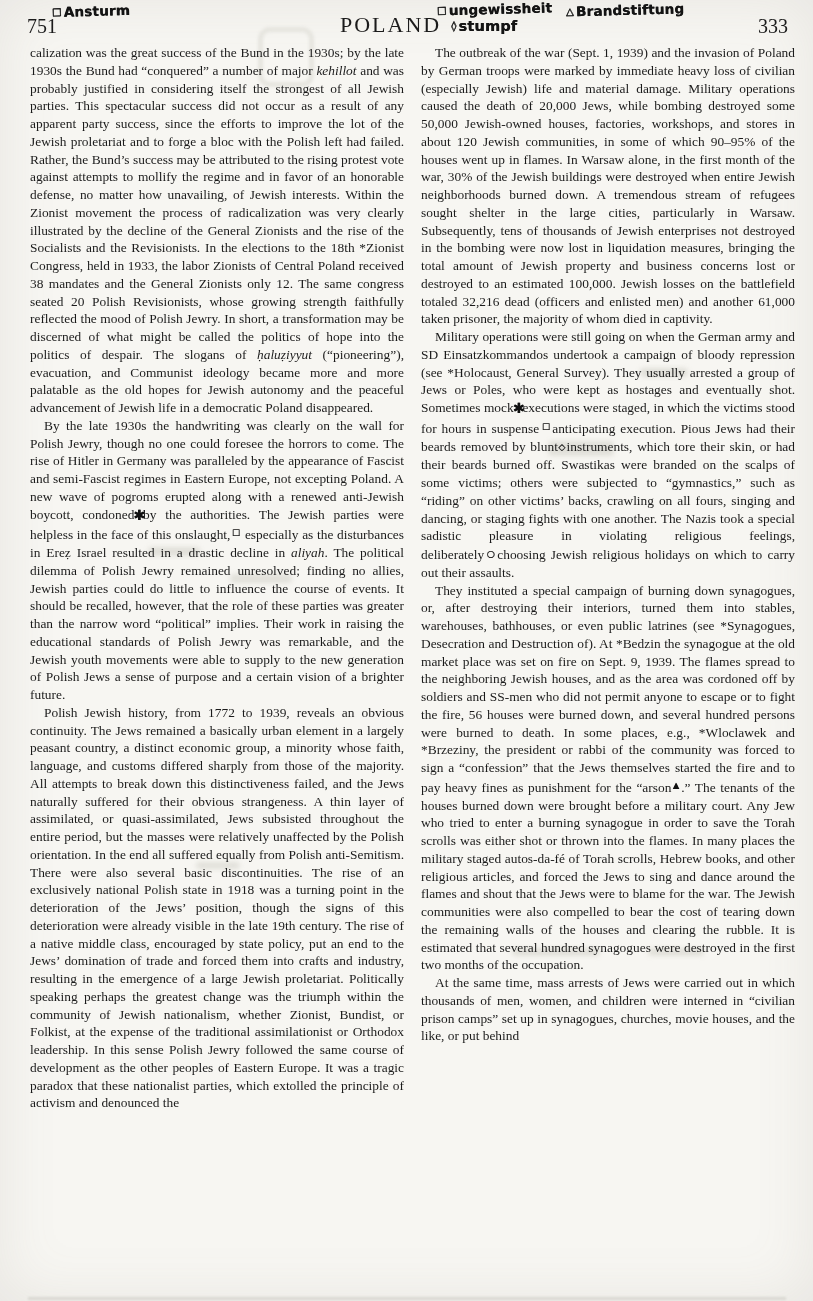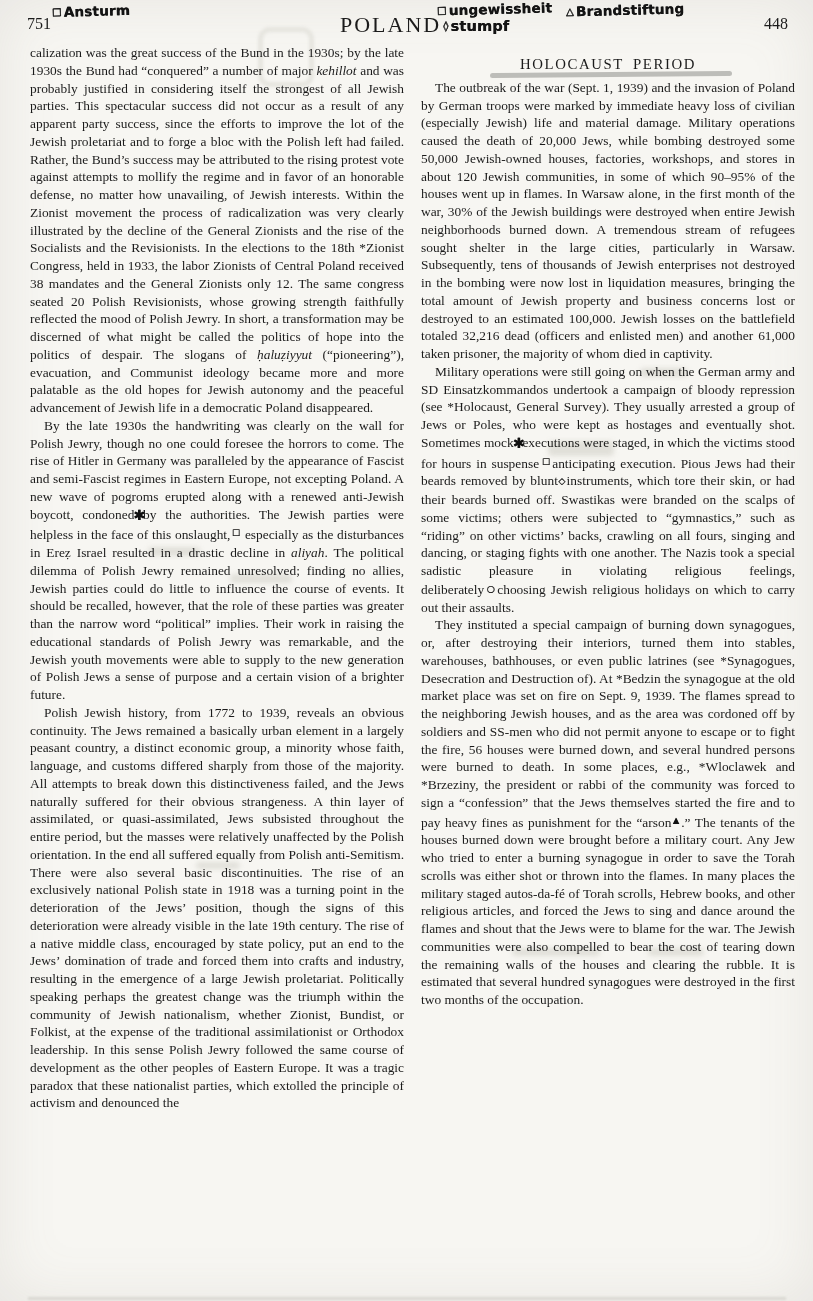--- a/index.html
+++ b/index.html
@@ -6,34 +6,34 @@
   body{
     width:813px;height:1301px;position:relative;overflow:hidden;
     background:#f7f6f2;
     font-family:"Liberation Serif", serif;
     color:#1b1b1b;
   }
   
   .paper-vignette{position:absolute;inset:0;pointer-events:none;
     box-shadow:inset 0 0 60px rgba(120,118,110,0.12);}
   
-  .page-num{position:absolute;top:15px;font-size:16px;}
+  .page-num{position:absolute;top:15px;font-size:20px;}
   #pn-left{left:27px;}
   #pn-right{right:25px;}
   .header-center{position:absolute;left:340px;top:12px;white-space:nowrap;}
   .header-title{font-size:22px;letter-spacing:2px;}
   
   .hw{font-family:"DejaVu Sans", sans-serif;font-weight:700;color:#141414;
       letter-spacing:0.2px;
       text-shadow:0.35px 0 0 currentColor;}
   .hw-note{position:absolute;font-size:13.5px;transform:rotate(-1.6deg);white-space:nowrap;}
   #note-ansturm{left:52px;top:3px;}
   #note-ungewissheit{left:437px;top:1px;}
   #note-brandstiftung{left:566px;top:2px;}
-  #note-stumpf{font-size:14.5px;margin-left:2px;position:relative;top:-1px;}
+  #note-stumpf{font-size:14.5px;margin-left:10px;position:relative;top:-1px;}
   .hw-sym{font-size:10px;vertical-align:2px;margin-right:2px;
       text-shadow:0.5px 0 0 currentColor, 0 0.5px 0 currentColor;}
   
   .col{position:absolute;width:374px;font-size:13.4px;line-height:17.75px;
        text-align:justify;z-index:2;}
   #col-left{left:30px;top:44px;}
   #col-right{left:421px;top:44px;}
   p.para{margin:0;padding:0;}
   p.indent{text-indent:14px;}
   .sig{float:right;font-size:0.88em;letter-spacing:0.6px;}
@@ -89,33 +89,28 @@
   <span class="hw-sym">□</span><span>ungewissheit</span>
 </div>
 <div class="hw hw-note" id="note-brandstiftung">
   <span class="hw-sym">△</span><span>Brandstiftung</span>
 </div>
 
 <div class="page-num" id="pn-left">751</div>
 <div class="header-center">
   <span class="header-title">POLAND</span><span class="hw" id="note-stumpf"><span class="hw-sym">◊</span><span>stumpf</span></span>
 </div>
-<div class="page-num" id="pn-right">448</div>
+<div class="page-num" id="pn-right">333</div>
 
 <div class="col" id="col-left">
     <p class="para">calization was the great success of the Bund in the 1930s; by the late 1930s the Bund had “conquered” a number of major <i>kehillot</i> and was probably justified in considering itself the strongest of all Jewish parties. This spectacular success did not occur as a result of any apparent party success, since the efforts to improve the lot of the Jewish proletariat and to forge a bloc with the Polish left had failed. Rather, the Bund’s success may be attributed to the rising protest vote against attempts to mollify the regime and in favor of an honorable defense, no matter how unavailing, of Jewish interests. Within the Zionist movement the process of radicalization was very clearly illustrated by the decline of the General Zionists and the rise of the Socialists and the Revisionists. In the elections to the 18th *Zionist Congress, held in 1933, the labor Zionists of Central Poland received 38 mandates and the General Zionists only 12. The same congress seated 20 Polish Revisionists, whose growing strength faithfully reflected the mood of Polish Jewry. In short, a transformation may be discerned of what might be called the politics of hope into the politics of despair. The slogans of <i>ḥaluẓiyyut</i> (“pioneering”), evacuation, and Communist ideology became more and more palatable as the old hopes for Jewish autonomy and the peaceful advancement of Jewish life in a democratic Poland disappeared.</p>
     <p class="para indent">By the late 1930s the handwriting was clearly on the wall for Polish Jewry, though no one could foresee the horrors to come. The rise of Hitler in Germany was paralleled by the appearance of Fascist and semi-Fascist regimes in Eastern Europe, not excepting Poland. A new wave of pogroms erupted along with a renewed anti-Jewish boycott, condoned<span class="hand-mark mark-star">✱</span>by the authorities. The Jewish parties were helpless in the face of this onslaught,<span class="hand-mark mark-sq">□</span> especially as the disturbances in Ereẓ Israel resulted in a drastic decline in <i>aliyah</i>. The political dilemma of Polish Jewry remained unresolved; finding no allies, Jewish parties could do little to influence the course of events. It should be recalled, however, that the role of these parties was greater than the narrow word “political” implies. Their work in raising the educational standards of Polish Jewry was remarkable, and the Jewish youth movements were able to supply to the new generation of Polish Jews a sense of purpose and a certain vision of a brighter future.</p>
     <p class="para indent">Polish Jewish history, from 1772 to 1939, reveals an obvious continuity. The Jews remained a basically urban element in a largely peasant country, a distinct economic group, a minority whose faith, language, and customs differed sharply from those of the majority. All attempts to break down this distinctiveness failed, and the Jews naturally suffered for their obvious strangeness. A thin layer of assimilated, or quasi-assimilated, Jews subsisted throughout the entire period, but the masses were relatively unaffected by the Polish orientation. In the end all suffered equally from Polish anti-Semitism. There were also several basic discontinuities. The rise of an exclusively national Polish state in 1918 was a turning point in the deterioration of the Jews’ position, though the signs of this deterioration were already visible in the late 19th century. The rise of a native middle class, encouraged by state policy, put an end to the Jews’ domination of trade and forced them into crafts and industry, resulting in the emergence of a large Jewish proletariat. Politically speaking perhaps the greatest change was the triumph within the community of Jewish nationalism, whether Zionist, Bundist, or Folkist, at the expense of the traditional assimilationist or Orthodox leadership. In this sense Polish Jewry followed the same course of development as the other peoples of Eastern Europe. It was a tragic paradox that these nationalist parties, which extolled the principle of activism and denounced the</p>
   </div>
 
 <div class="col" id="col-right">
-  <h3 class="section-heading">
-    <span class="heading-wrap">
-      <span>HOLOCAUST PERIOD</span>
-      <span class="pencil"></span>
-    </span>
-  </h3>
   <div>
       <p class="para indent">The outbreak of the war (Sept. 1, 1939) and the invasion of Poland by German troops were marked by immediate heavy loss of civilian (especially Jewish) life and material damage. Military operations caused the death of 20,000 Jews, while bombing destroyed some 50,000 Jewish-owned houses, factories, workshops, and stores in about 120 Jewish communities, in some of which 90–95% of the houses went up in flames. In Warsaw alone, in the first month of the war, 30% of the Jewish buildings were destroyed when entire Jewish neighborhoods burned down. A tremendous stream of refugees sought shelter in the large cities, particularly in Warsaw. Subsequently, tens of thousands of Jewish enterprises not destroyed in the bombing were now lost in liquidation measures, bringing the total amount of Jewish property and business concerns lost or destroyed to an estimated 100,000. Jewish losses on the battlefield totaled 32,216 dead (officers and enlisted men) and another 61,000 taken prisoner, the majority of whom died in captivity.</p>
       <p class="para indent">Military operations were still going on when the German army and SD Einsatzkommandos undertook a campaign of bloody repression (see *Holocaust, General Survey). They usually arrested a group of Jews or Poles, who were kept as hostages and eventually shot. Sometimes mock<span class="hand-mark mark-star">✱</span>executions were staged, in which the victims stood for hours in suspense<span class="hand-mark mark-sq">□</span>anticipating execution. Pious Jews had their beards removed by blunt<span class="hand-mark mark-dia">◇</span>instruments, which tore their skin, or had their beards burned off. Swastikas were branded on the scalps of some victims; others were subjected to “gymnastics,” such as “riding” on other victims’ backs, crawling on all fours, singing and dancing, or staging fights with one another. The Nazis took a special sadistic pleasure in violating religious feelings, deliberately<span class="hand-mark mark-circ">○</span>choosing Jewish religious holidays on which to carry out their assaults.</p>
       <p class="para indent">They instituted a special campaign of burning down synagogues, or, after destroying their interiors, turned them into stables, warehouses, bathhouses, or even public latrines (see *Synagogues, Desecration and Destruction of). At *Bedzin the synagogue at the old market place was set on fire on Sept. 9, 1939. The flames spread to the neighboring Jewish houses, and as the area was cordoned off by soldiers and SS-men who did not permit anyone to escape or to fight the fire, 56 houses were burned down, and several hundred persons were burned to death. In some places, e.g., *Wloclawek and *Brzeziny, the president or rabbi of the community was forced to sign a “confession” that the Jews themselves started the fire and to pay heavy fines as punishment for the “arson<span class="hand-mark mark-tri">▲</span>.” The tenants of the houses burned down were brought before a military court. Any Jew who tried to enter a burning synagogue in order to save the Torah scrolls was either shot or thrown into the flames. In many places the military staged autos-da-fé of Torah scrolls, Hebrew books, and other religious articles, and forced the Jews to sing and dance around the flames and shout that the Jews were to blame for the war. The Jewish communities were also compelled to bear the cost of tearing down the remaining walls of the houses and clearing the rubble. It is estimated that several hundred synagogues were destroyed in the first two months of the occupation.</p>
+      <p class="para indent">At the same time, mass arrests of Jews were carried out in which thousands of men, women, and children were interned in “civilian prison camps” set up in synagogues, churches, movie houses, and the like, or put behind</p>
     </div>
 </div>
 
 </body></html>

